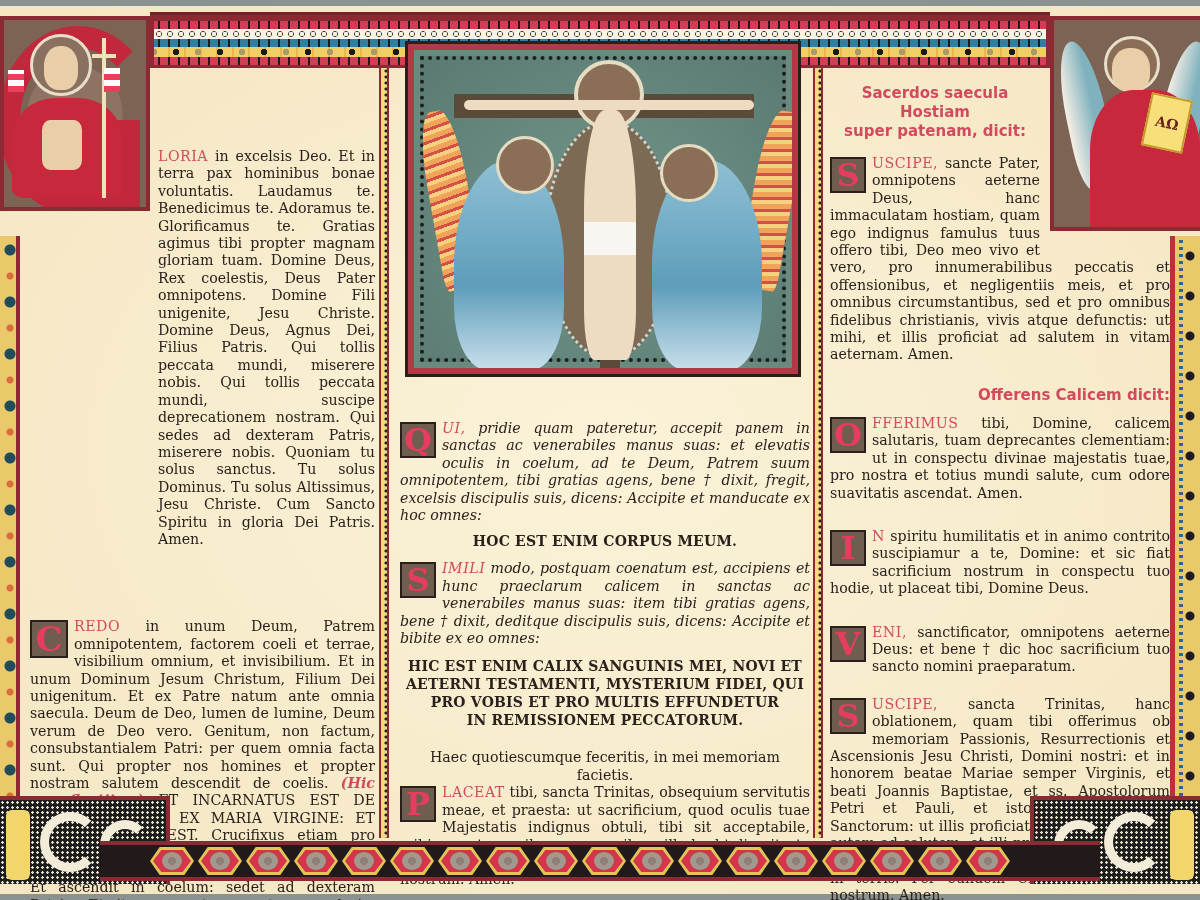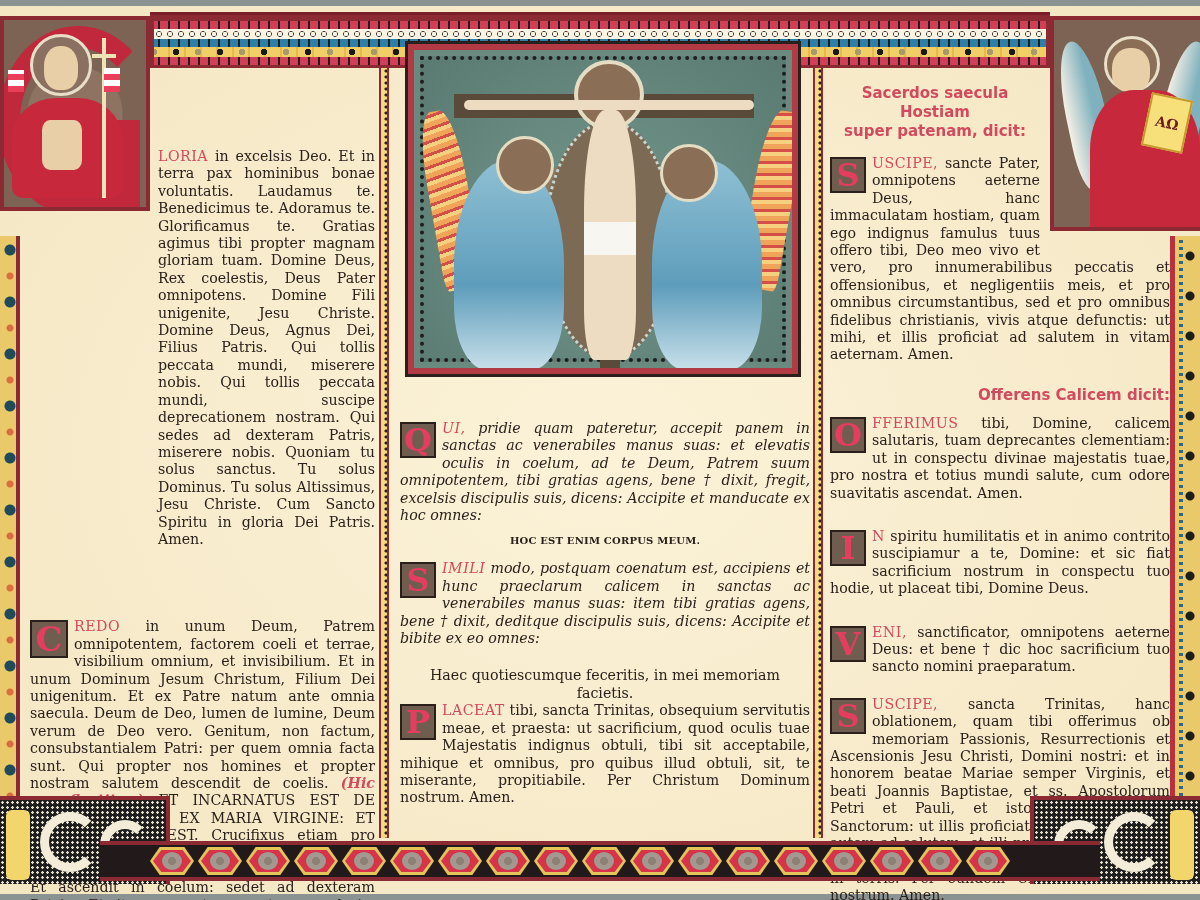--- a/index.html
+++ b/index.html
@@ -153,21 +153,21 @@
   }
   .prayer.italic { font-style: italic; }
   .incipit { color: #d24a5d; letter-spacing: 0.5px; }
   .rubric {
     color: #d24a5d; font-family: "DejaVu Sans", sans-serif; font-weight: bold;
     text-align: center; font-size: 15px; line-height: 19px;
   }
   .rubric-italic { color: #d24a5d; font-style: italic; font-weight: bold; }
   .consecration {
     font-family: "DejaVu Serif", serif; font-weight: bold; text-align: center;
-    font-size: 10px; line-height: 18px; letter-spacing: 0.2px; color: #2a211c;
+    font-size: 14px; line-height: 18px; letter-spacing: 0.2px; color: #2a211c;
   }
   .dropcap {
     float: left; width: 38px; height: 38px; margin: 2px 6px 0 0;
     background: #6f5d50; border: 2px solid #2a1f1a;
     color: #e53d5d; font-family: "DejaVu Serif", serif; font-weight: bold;
     font-size: 34px; line-height: 34px; text-align: center;
   }
   .dropcap.sm { width: 36px; height: 36px; font-size: 32px; line-height: 32px; }
 
   
@@ -286,20 +286,26 @@
   <div class="col col-mid" style="top:414px;">
     <p class="prayer italic">
       <span class="dropcap sm" style="font-style:normal;">Q</span><span class="incipit">UI,</span><span> pridie quam pateretur, accepit panem in sanctas ac venerabiles manus suas: et elevatis oculis in coelum, ad te Deum, Patrem suum omnipotentem, tibi gratias agens, bene † dixit, fregit, excelsis discipulis suis, dicens: Accipite et manducate ex hoc omnes:</span>
     </p>
     <p class="consecration" style="margin:8px 0 10px;">HOC EST ENIM CORPUS MEUM.</p>
 
     <p class="prayer italic">
       <span class="dropcap sm" style="font-style:normal;">S</span><span class="incipit">IMILI</span><span> modo, postquam coenatum est, accipiens et hunc praeclarum calicem in sanctas ac venerabiles manus suas: item tibi gratias agens, bene † dixit, deditque discipulis suis, dicens: Accipite et bibite ex eo omnes:</span>
     </p>
 
+    <div style="margin-top:10px;">
+      <p class="consecration">HIC EST ENIM CALIX SANGUINIS MEI, NOVI ET</p>
+      <p class="consecration">AETERNI TESTAMENTI, MYSTERIUM FIDEI, QUI</p>
+      <p class="consecration">PRO VOBIS ET PRO MULTIS EFFUNDETUR</p>
+      <p class="consecration">IN REMISSIONEM PECCATORUM.</p>
+    </div>
 
     <p class="prayer" style="text-align:center;margin-top:20px;">Haec quotiescumque feceritis, in mei memoriam facietis.</p>
 
 
     <p class="prayer">
       <span class="dropcap sm">P</span><span class="incipit">LACEAT</span><span> tibi, sancta Trinitas, obsequium servitutis meae, et praesta: ut sacrificium, quod oculis tuae Majestatis indignus obtuli, tibi sit acceptabile, mihique et omnibus, pro quibus illud obtuli, sit, te miserante, propitiabile. Per Christum Dominum nostrum. Amen.</span>
     </p>
   </div>
 
   <div class="col col-right" style="top:78px;">

